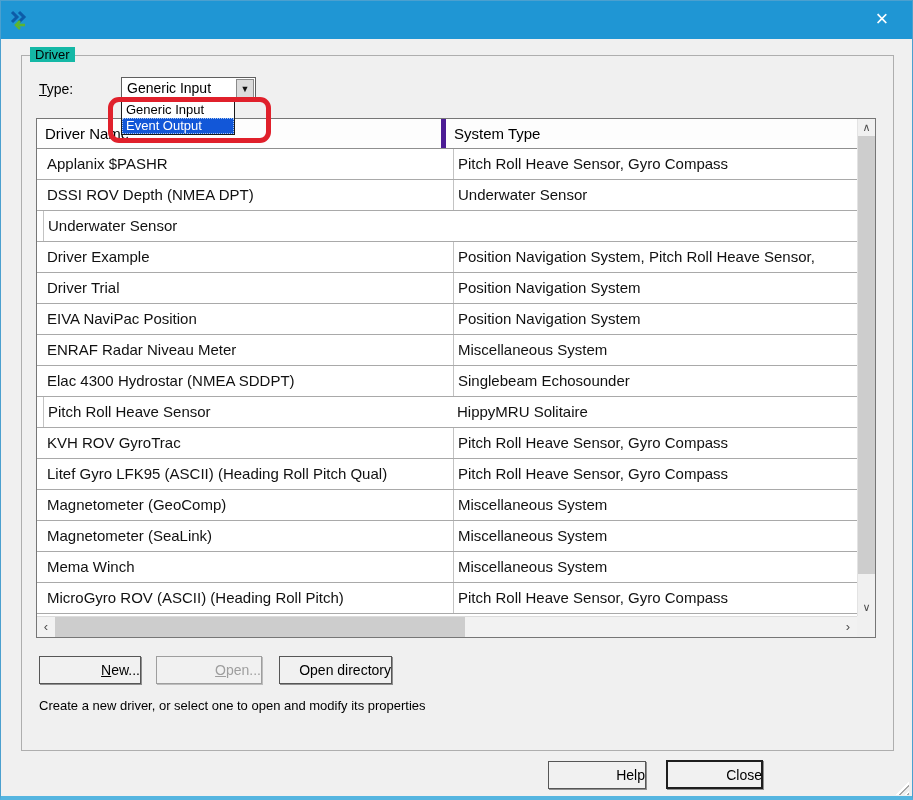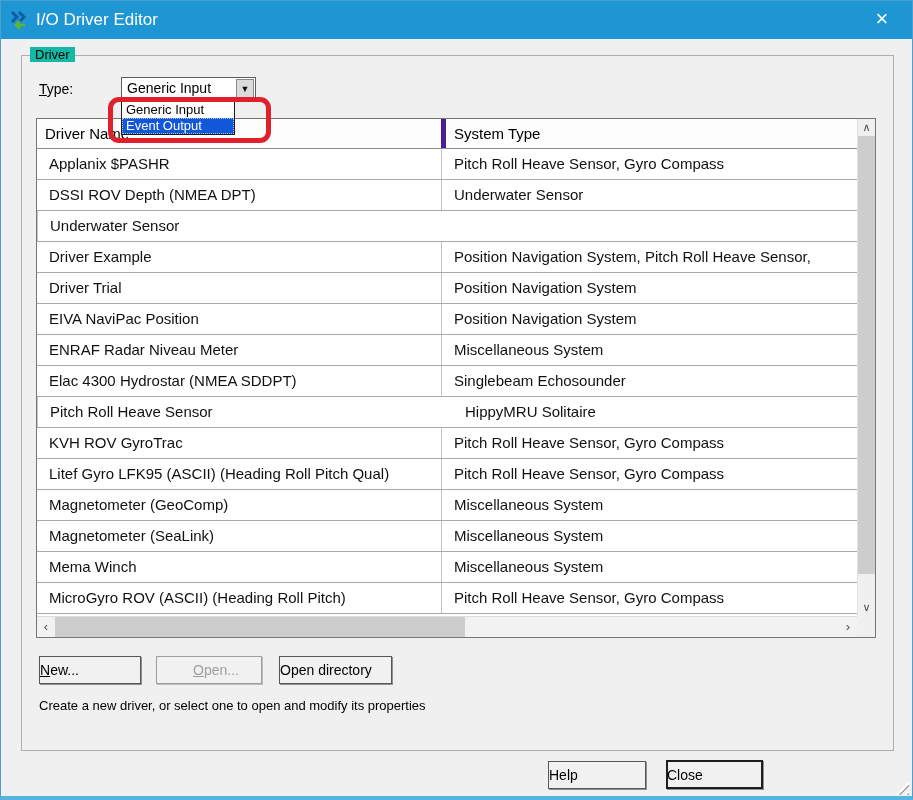--- a/index.html
+++ b/index.html
@@ -39,39 +39,39 @@
   .annotation{position:absolute;left:107px;top:96px;width:163px;height:46px;
     border:5px solid var(--annotation);border-radius:11px;z-index:6;pointer-events:none;}
   
   .dtable{position:absolute;left:35px;top:117px;width:840px;height:520px;border:1px solid #767676;background:#fff;z-index:1;}
   .thead{position:absolute;left:0;top:0;right:18px;height:30px;display:flex;border-bottom:1px solid #8f8f8f;background:#fdfdfd;}
   .th{font-size:15px;line-height:29px;padding-left:8px;white-space:nowrap;overflow:hidden;}
   .th.col0{width:404px;}
   .th.col1{flex:1;border-left:5px solid #4c1d95;}
   .tbody{position:absolute;left:0;top:30px;right:18px;bottom:21px;overflow:hidden;background:#fff;}
   .trow{height:31px;display:flex;border-bottom:1px solid #a9a9a9;}
-  .tcell{font-size:15px;line-height:30px;padding-left:12px;white-space:nowrap;overflow:hidden;color:#111;}
+  .tcell{font-size:15px;line-height:30px;padding-left:4px;white-space:nowrap;overflow:hidden;color:#111;margin-left:6px;}
   .tcell.col0{width:404px;}
   .tcell.col1{flex:1;border-left:1px solid #c3c3c3;}
   
   .vscroll{position:absolute;top:0;right:0;width:18px;bottom:21px;background:#f0f0f0;border-left:1px solid #e3e3e3;}
   .sbtn{position:absolute;width:100%;height:17px;text-align:center;color:#4d4d4d;font-size:11px;line-height:17px;}
   .vs-up{top:0;}
   .vs-down{bottom:0;}
   .vs-thumb{position:absolute;left:0;top:17px;width:100%;height:438px;background:#cdcdcd;}
   .hscroll{position:absolute;left:0;bottom:0;height:21px;right:18px;background:#f2f2f2;border-top:1px solid #dcdcdc;}
   .hbtn{position:absolute;top:0;height:100%;width:18px;text-align:center;color:#4d4d4d;font-size:13px;line-height:19px;}
   .hs-left{left:0;}
   .hs-right{right:0;}
   .hs-thumb{position:absolute;left:18px;top:0;bottom:0;width:410px;background:#cdcdcd;}
   .sb-corner{position:absolute;right:0;bottom:0;width:18px;height:21px;background:#f0f0f0;}
   
   .btn{position:absolute;height:28px;background:#f1f1f1;border:1px solid #565656;
     box-shadow:1px 1px 0 #8f8f8f;font-size:14px;color:#000;
-    display:flex;align-items:center;justify-content:flex-start;cursor:default;}
+    display:flex;align-items:center;justify-content:flex-end;cursor:default;}
   .btn-new{left:38px;top:655px;width:102px;}
   .btn-open{left:155px;top:655px;width:106px;color:#9e9e9e;border-color:#9e9e9e;box-shadow:1px 1px 0 #bdbdbd;padding-left:36px;}
   .btn-opendir{left:278px;top:655px;width:113px;}
   .btn-help{left:547px;top:760px;width:98px;}
   .btn-close{left:665px;top:759px;width:97px;height:29px;border:1px solid #1e1e1e;
     box-shadow:inset 0 0 0 1px #1e1e1e,1px 1px 0 #8f8f8f;}
   .hint{position:absolute;left:38px;top:697px;font-size:13px;color:#000;}
   
   .grip{position:absolute;right:3px;bottom:1px;width:15px;height:15px;
     clip-path:polygon(100% 0,100% 100%,0 100%);
@@ -82,21 +82,20 @@
 
 <div class="window">
 
   <div class="titlebar">
     <svg class="app-icon" viewBox="0 0 21 20">
       <path d="M2 2 L7 7 L2 12" stroke="#0d5ca8" stroke-width="3" fill="none"></path>
       <path d="M9 2 L14 7 L9 12" stroke="#0d5ca8" stroke-width="3" fill="none"></path>
       <path d="M15 15 H7" stroke="#5cb531" stroke-width="2.6" fill="none"></path>
       <path d="M10 11 L6 15 L10 19" stroke="#5cb531" stroke-width="2.6" fill="none"></path>
     </svg>
-    <span class="title-text">I/O Driver Editor</span>
     <span class="close-btn">×</span>
   </div>
 
   <div class="groupbox"></div>
   <span class="groupbox-label">Driver</span>
 
   <span class="type-label"><span class="mnemonic">Type:</span></span>
   <div class="combobox">
     <span class="combo-text">Generic Input</span>
     <span class="combo-arrow">▼</span>

